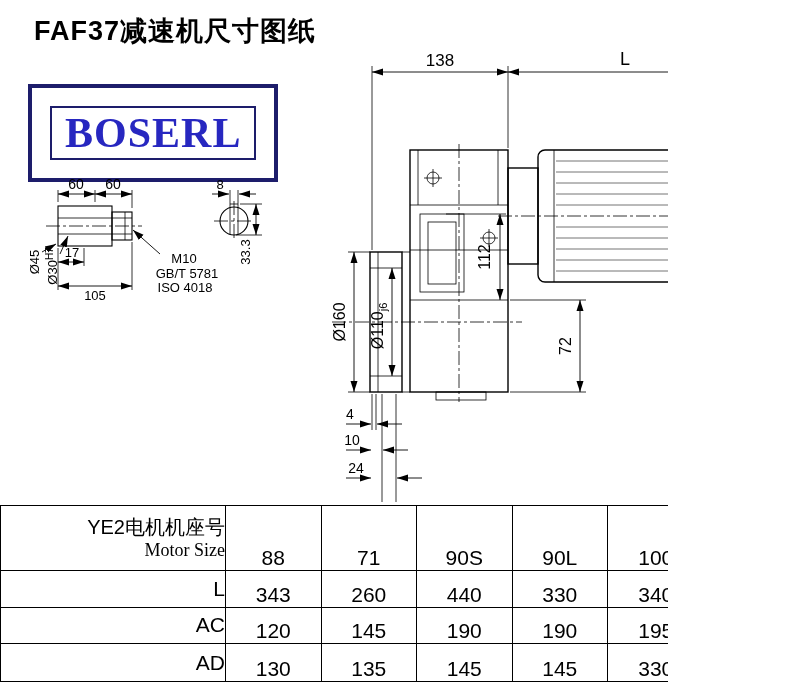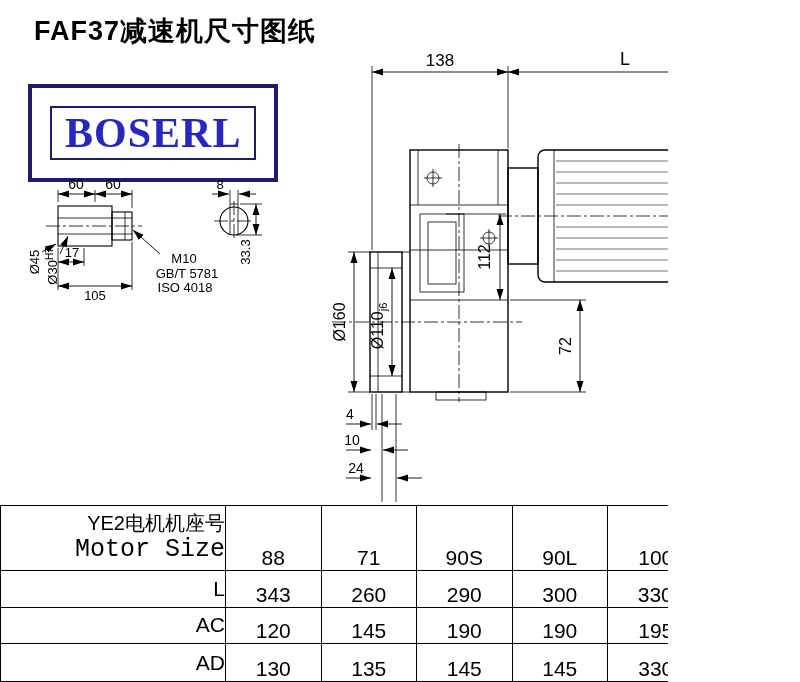--- a/index.html
+++ b/index.html
@@ -31,21 +31,21 @@
   .sup{font-size:10px}
 
   .spec-table{position:absolute;left:0;top:505px;width:800px;height:177px;border:1px solid #000;
               display:grid;grid-template-rows:65px 1fr 1fr 1fr;font-size:21px;background:#fff}
   .tr{display:grid;grid-template-columns:225px repeat(6,1fr);border-bottom:1px solid #000}
   .tr:last-child{border-bottom:none}
   .tc{border-right:1px solid #000;display:flex;align-items:flex-end;justify-content:center;line-height:1.15}
   .tc:last-child{border-right:none}
   .tc.first{flex-direction:column;gap:1px}
   .cn{font-size:20px}
-  .en{font-family:Liberation Mono, monospace;font-size:25px}
+  .en{font-family:Liberation Serif, serif;font-size:18px}
 </style>
 </head>
 <body>
 
 <div class="page">
 
   <div class="title">FAF37减速机尺寸图纸</div>
 
   <div class="logo">
     <div class="logo-inner">BOSERL</div>
@@ -232,22 +232,21 @@
       <div class="tc">71</div>
       <div class="tc">90S</div>
       <div class="tc">90L</div>
       <div class="tc">100</div>
     </div>
 
     <div class="tr">
       <div class="tc first">L</div>
       <div class="tc">343</div>
       <div class="tc">260</div>
-      <div class="tc">290</div>
-      <div class="tc">300</div>
+      <div class="tc">440</div>
       <div class="tc">330</div>
       <div class="tc">340</div>
     </div>
 
     <div class="tr">
       <div class="tc first">AC</div>
       <div class="tc">120</div>
       <div class="tc">145</div>
       <div class="tc">190</div>
       <div class="tc">190</div>

